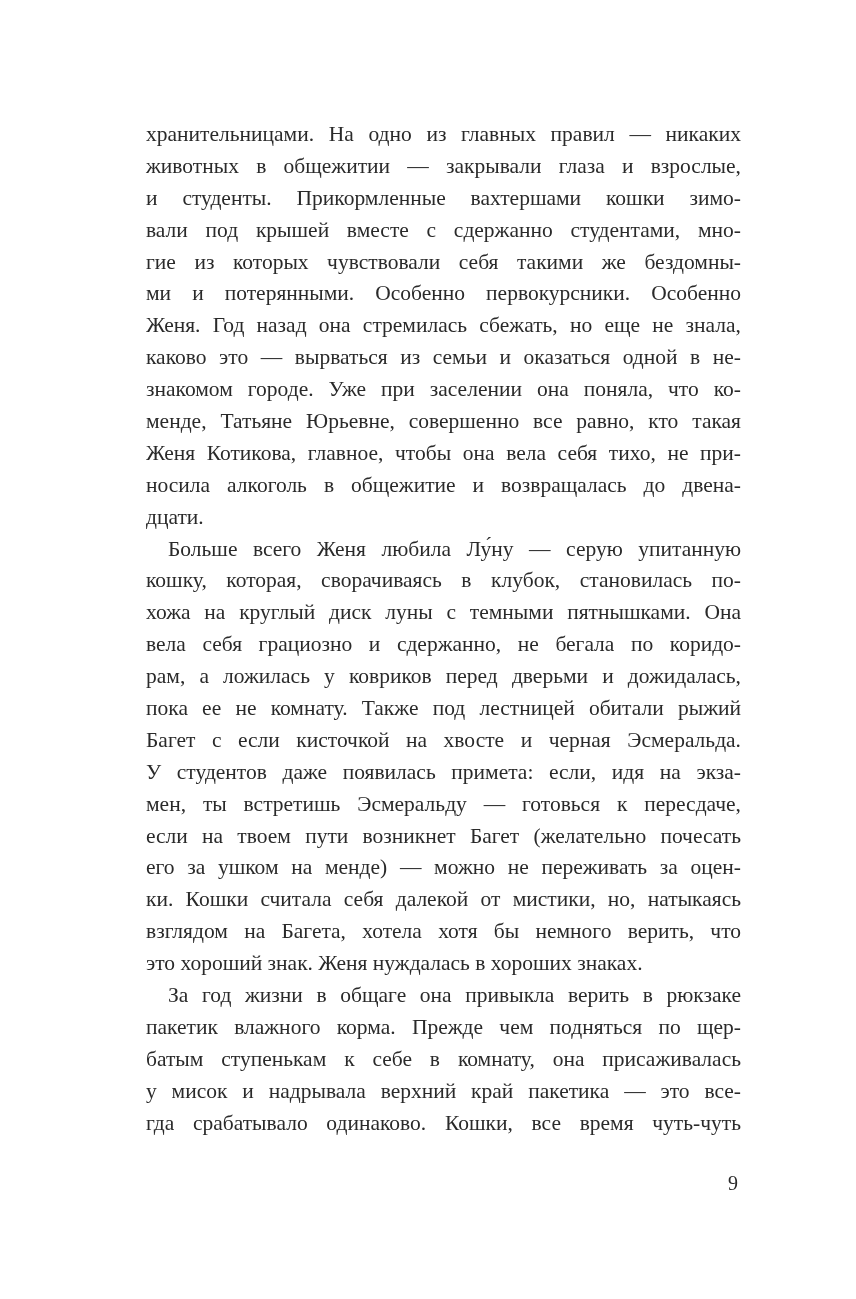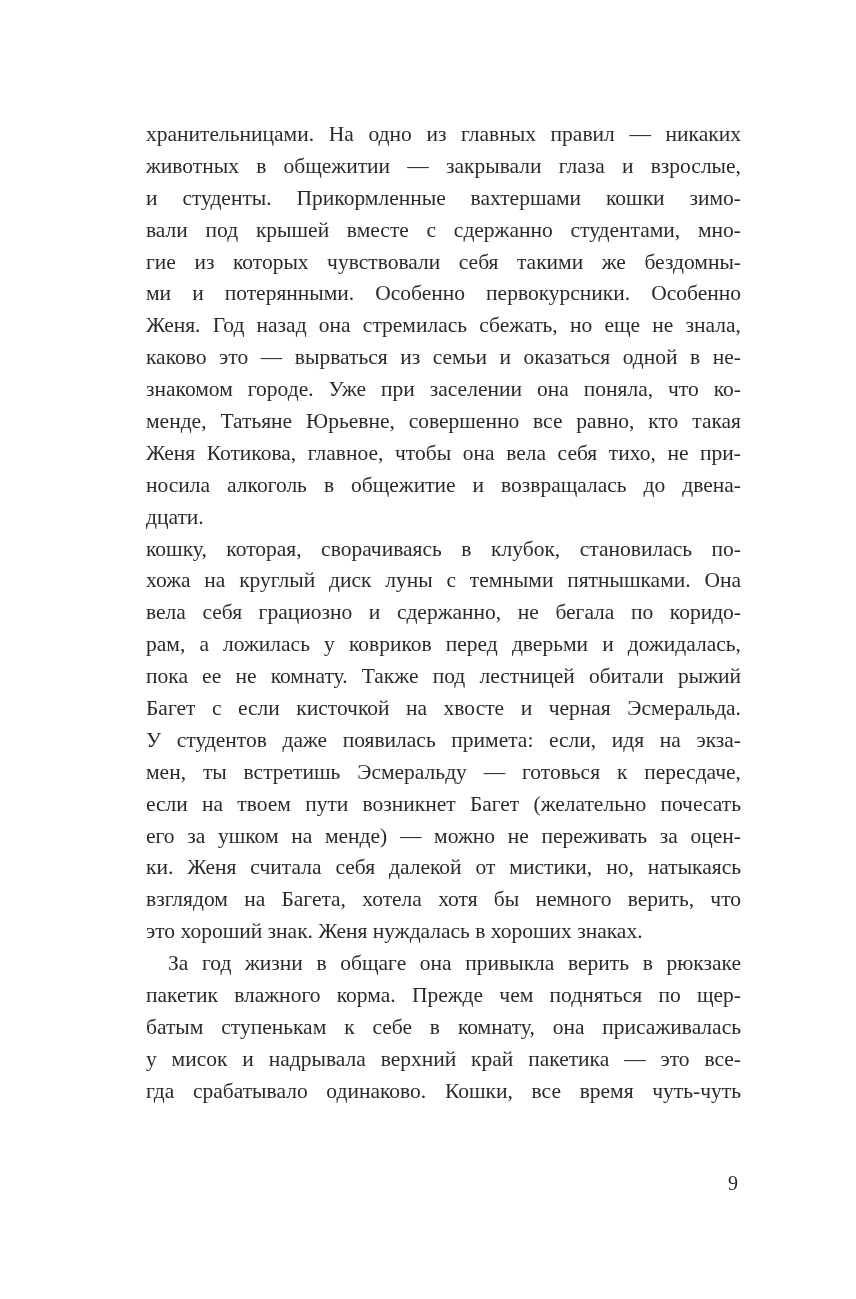--- a/index.html
+++ b/index.html
@@ -75,31 +75,32 @@
       <div class="line">Женя. Год назад она стремилась сбежать, но еще не знала,</div>
       <div class="line">каково это — вырваться из семьи и оказаться одной в не-</div>
       <div class="line">знакомом городе. Уже при заселении она поняла, что ко-</div>
       <div class="line">менде, Татьяне Юрьевне, совершенно все равно, кто такая</div>
       <div class="line">Женя Котикова, главное, чтобы она вела себя тихо, не при-</div>
       <div class="line">носила алкоголь в общежитие и возвращалась до двена-</div>
       <div class="line para-end">дцати.</div>
     </div>
 
     <div class="para">
+      <div class="line indent">Больше всего Женя любила Лу́ну — серую упитанную</div>
       <div class="line">кошку, которая, сворачиваясь в клубок, становилась по-</div>
       <div class="line">хожа на круглый диск луны с темными пятнышками. Она</div>
       <div class="line">вела себя грациозно и сдержанно, не бегала по коридо-</div>
       <div class="line">рам, а ложилась у ковриков перед дверьми и дожидалась,</div>
       <div class="line">пока ее не комнату. Также под лестницей обитали рыжий</div>
       <div class="line">Багет с если кисточкой на хвосте и черная Эсмеральда.</div>
       <div class="line">У студентов даже появилась примета: если, идя на экза-</div>
       <div class="line">мен, ты встретишь Эсмеральду — готовься к пересдаче,</div>
       <div class="line">если на твоем пути возникнет Багет (желательно почесать</div>
       <div class="line">его за ушком на менде) — можно не переживать за оцен-</div>
-      <div class="line">ки. Женя считала себя далекой от мистики, но, натыкаясь</div>
+      <div class="line">ки. Кошки считала себя далекой от мистики, но, натыкаясь</div>
       <div class="line">взглядом на Багета, хотела хотя бы немного верить, что</div>
       <div class="line para-end">это хороший знак. Женя нуждалась в хороших знаках.</div>
     </div>
 
     <div class="para">
       <div class="line indent">За год жизни в общаге она привыкла верить в рюкзаке</div>
       <div class="line">пакетик влажного корма. Прежде чем подняться по щер-</div>
       <div class="line">батым ступенькам к себе в комнату, она присаживалась</div>
       <div class="line">у мисок и надрывала верхний край пакетика — это все-</div>
       <div class="line">гда срабатывало одинаково. Кошки, все время чуть-чуть</div>

